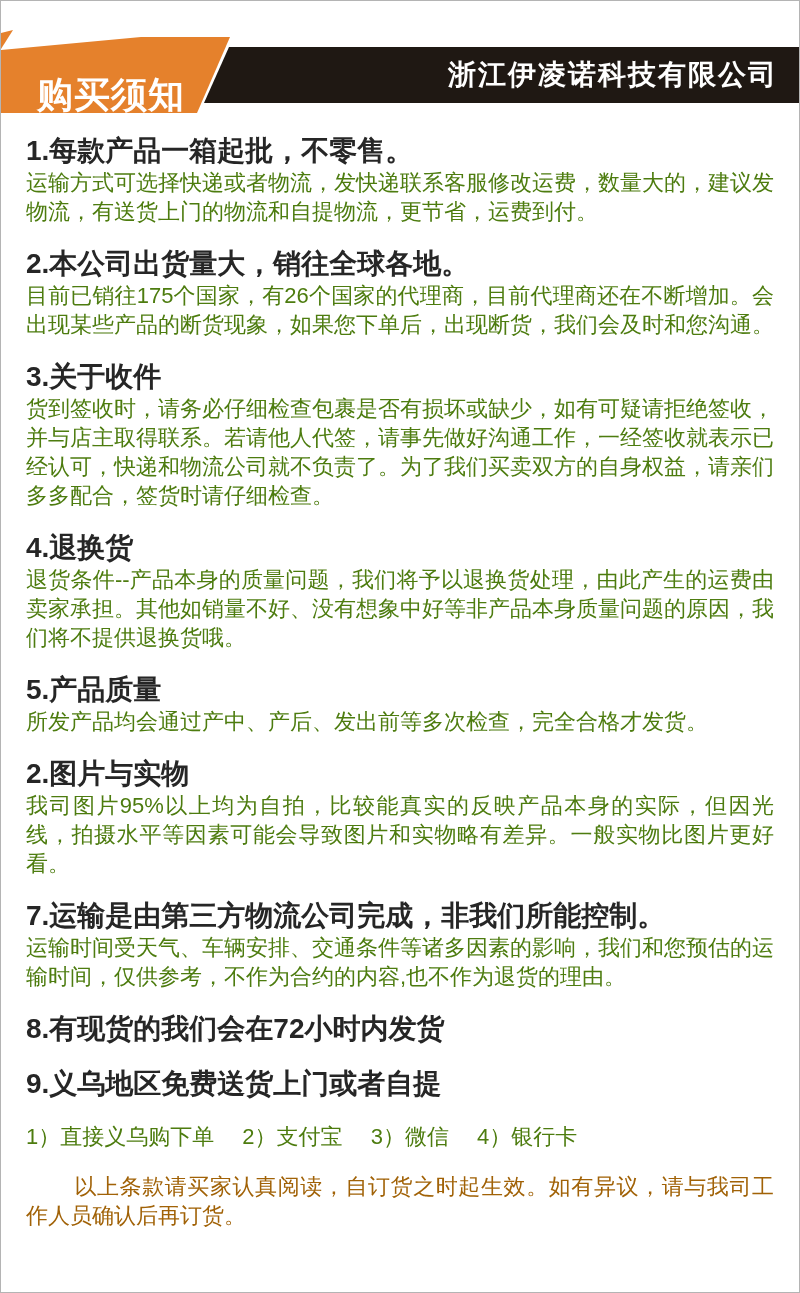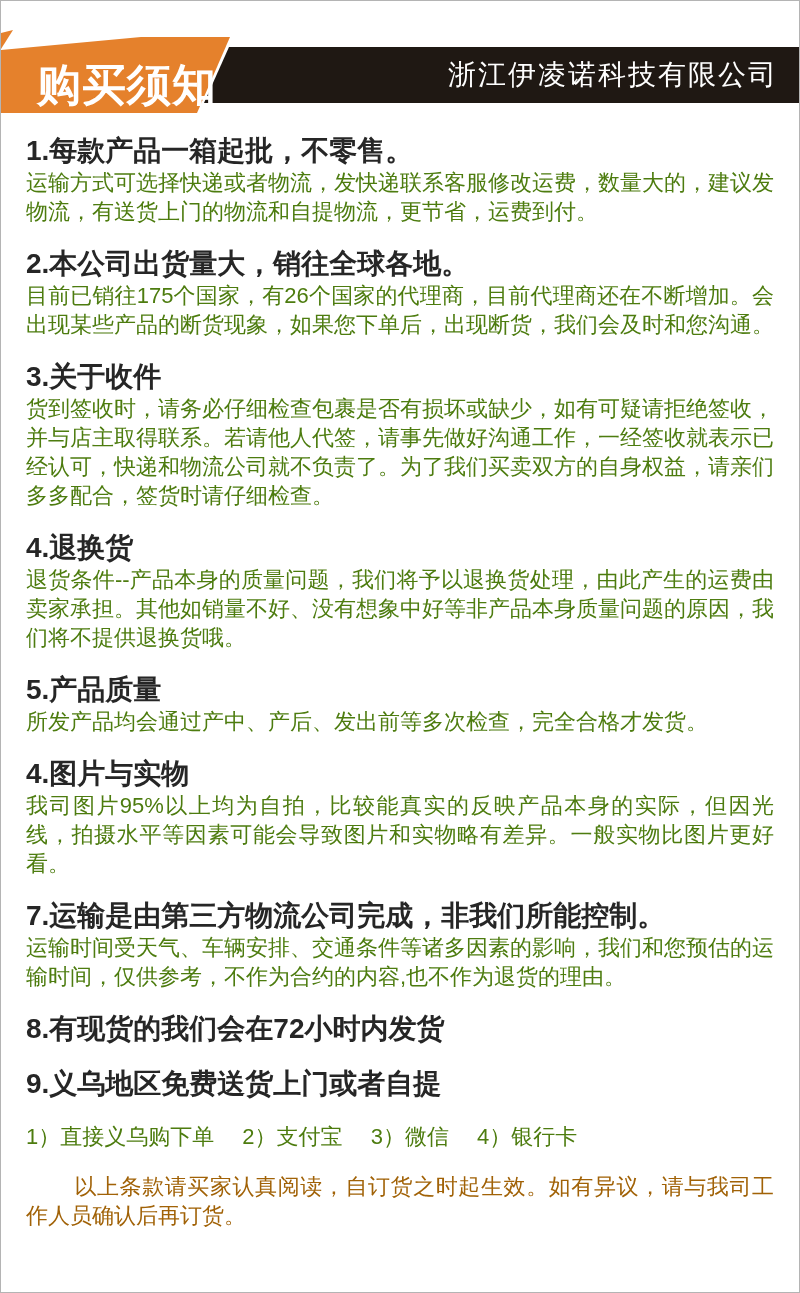--- a/index.html
+++ b/index.html
@@ -34,36 +34,37 @@
   }
   .ribbon-sliver {
     position: absolute;
     top: 29px; left: 0;
     width: 12px; height: 19px;
     background: var(--accent);
     clip-path: polygon(0 3px, 12px 0, 0 100%);
   }
   .banner-title {
     position: absolute;
-    left: 36px; top: 55px;
+    left: 36px; top: 70px;
     color: #ffffff;
-    font-size: 44px;
+    font-size: 36px;
     font-weight: bold;
     letter-spacing: 1px;
     white-space: nowrap;
   }
   .company {
     position: absolute;
     top: 46px; right: 21px;
     height: 56px;
     display: flex; align-items: center;
     color: #ffffff;
     font-size: 28px;
     letter-spacing: 2px;
     white-space: nowrap;
+    font-weight: bold;
   }
   
   .content { padding: 21px 25px 4px 25px; }
   .section { margin: 0 0 21px 0; }
   .section-heading {
     margin: 0;
     font-size: 28px;
     font-weight: bold;
     color: #262626;
     line-height: 34px;
@@ -119,21 +120,21 @@
     <h2 class="section-heading">4.退换货</h2>
     <p class="section-body">退货条件--产品本身的质量问题，我们将予以退换货处理，由此产生的运费由卖家承担。其他如销量不好、没有想象中好等非产品本身质量问题的原因，我们将不提供退换货哦。</p>
   </section>
 
   <section class="section">
     <h2 class="section-heading">5.产品质量</h2>
     <p class="section-body">所发产品均会通过产中、产后、发出前等多次检查，完全合格才发货。</p>
   </section>
 
   <section class="section">
-    <h2 class="section-heading">4.图片与实物</h2>
+    <h2 class="section-heading">2.图片与实物</h2>
     <p class="section-body">我司图片95%以上均为自拍，比较能真实的反映产品本身的实际，但因光线，拍摄水平等因素可能会导致图片和实物略有差异。一般实物比图片更好看。</p>
   </section>
 
   <section class="section">
     <h2 class="section-heading">7.运输是由第三方物流公司完成，非我们所能控制。</h2>
     <p class="section-body">运输时间受天气、车辆安排、交通条件等诸多因素的影响，我们和您预估的运输时间，仅供参考，不作为合约的内容,也不作为退货的理由。</p>
   </section>
 
   <section class="section">
     <h2 class="section-heading">8.有现货的我们会在72小时内发货</h2>

